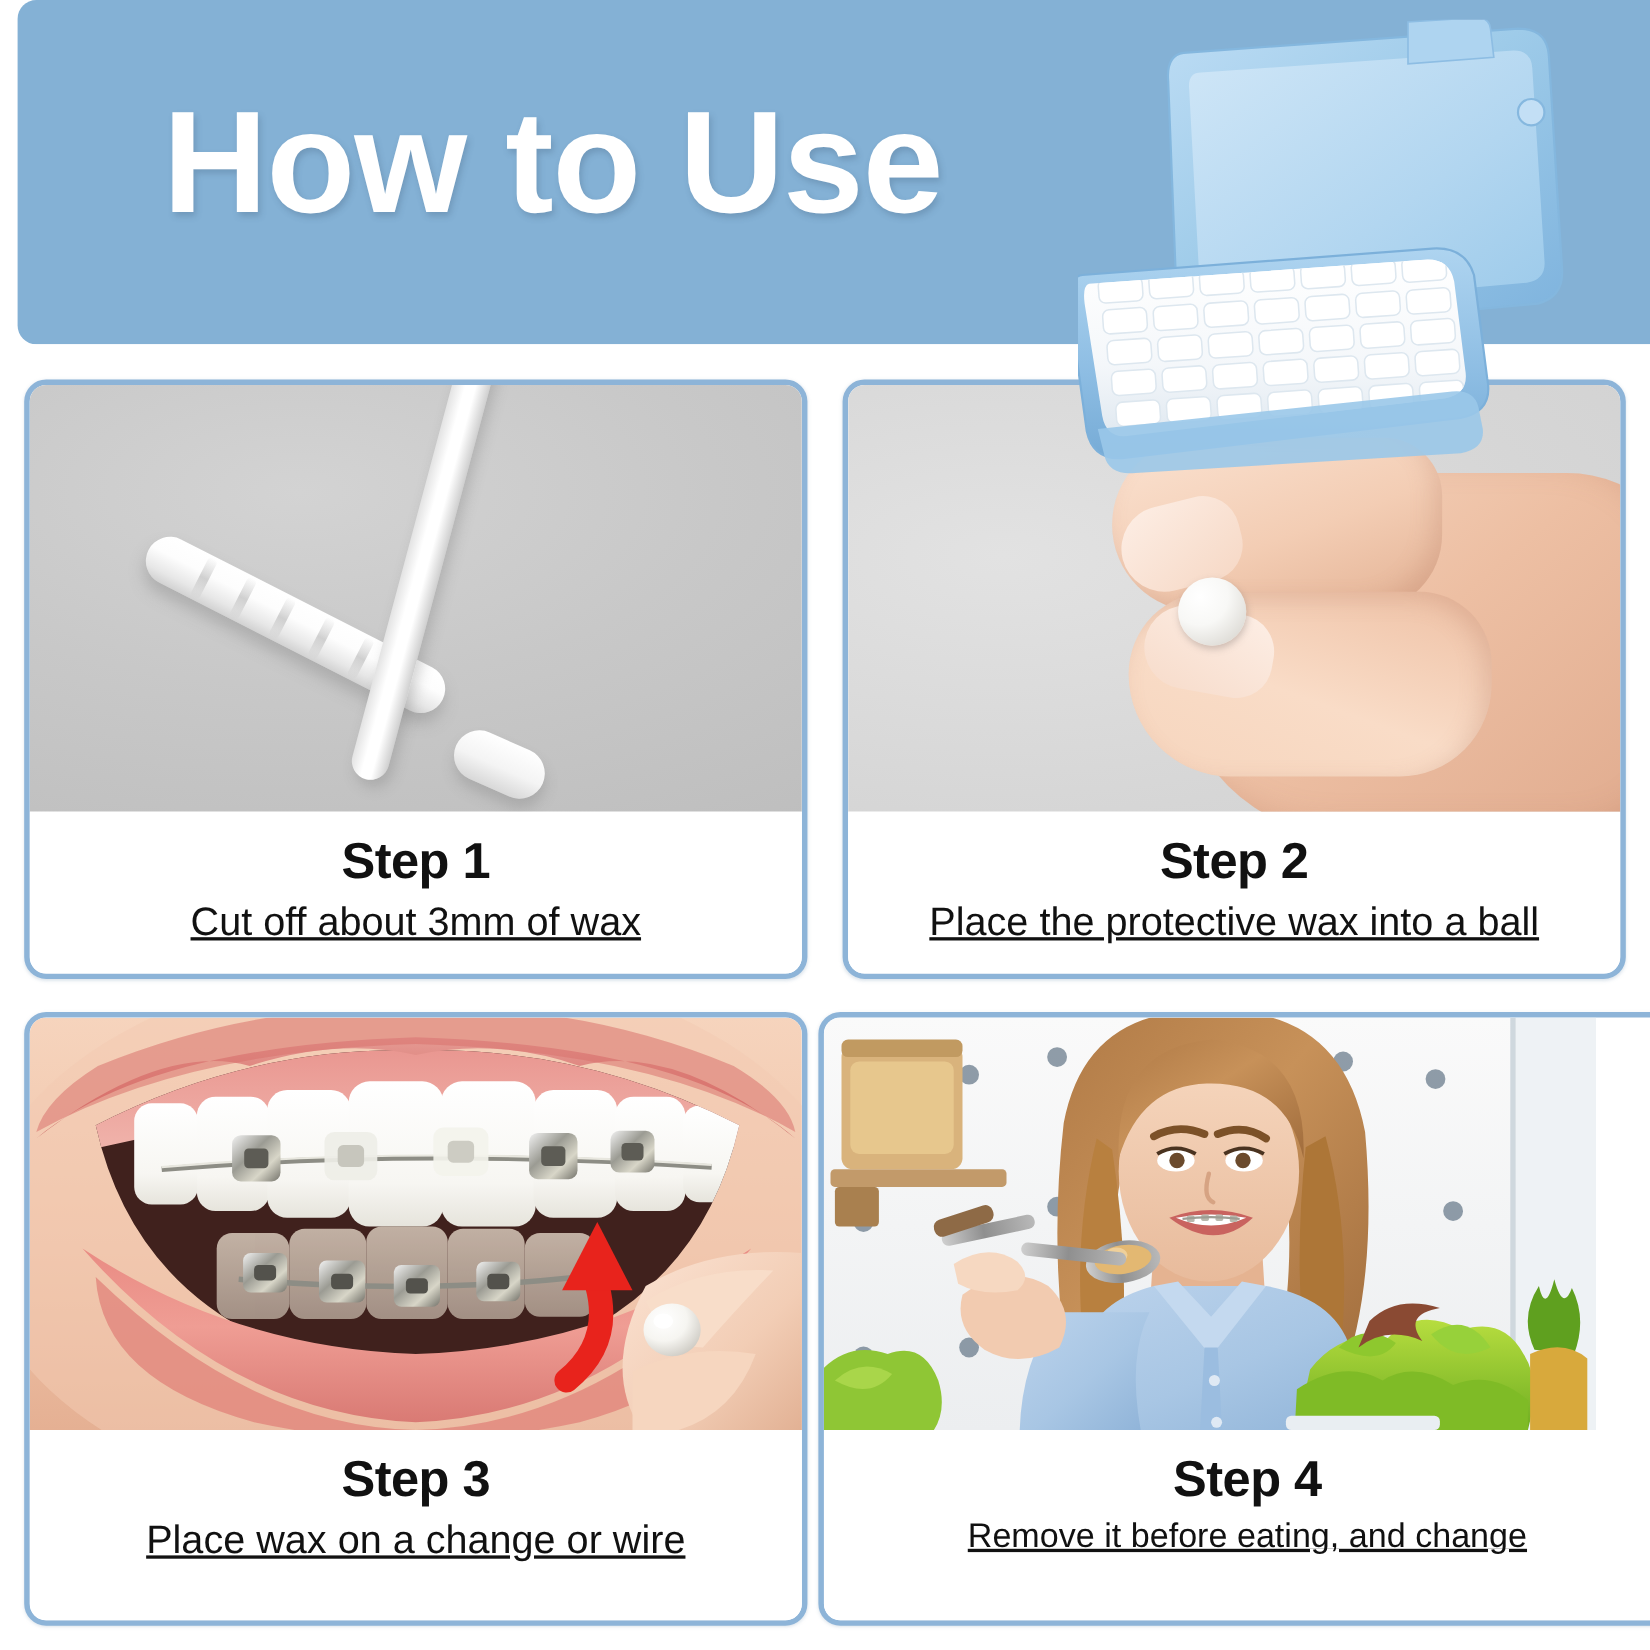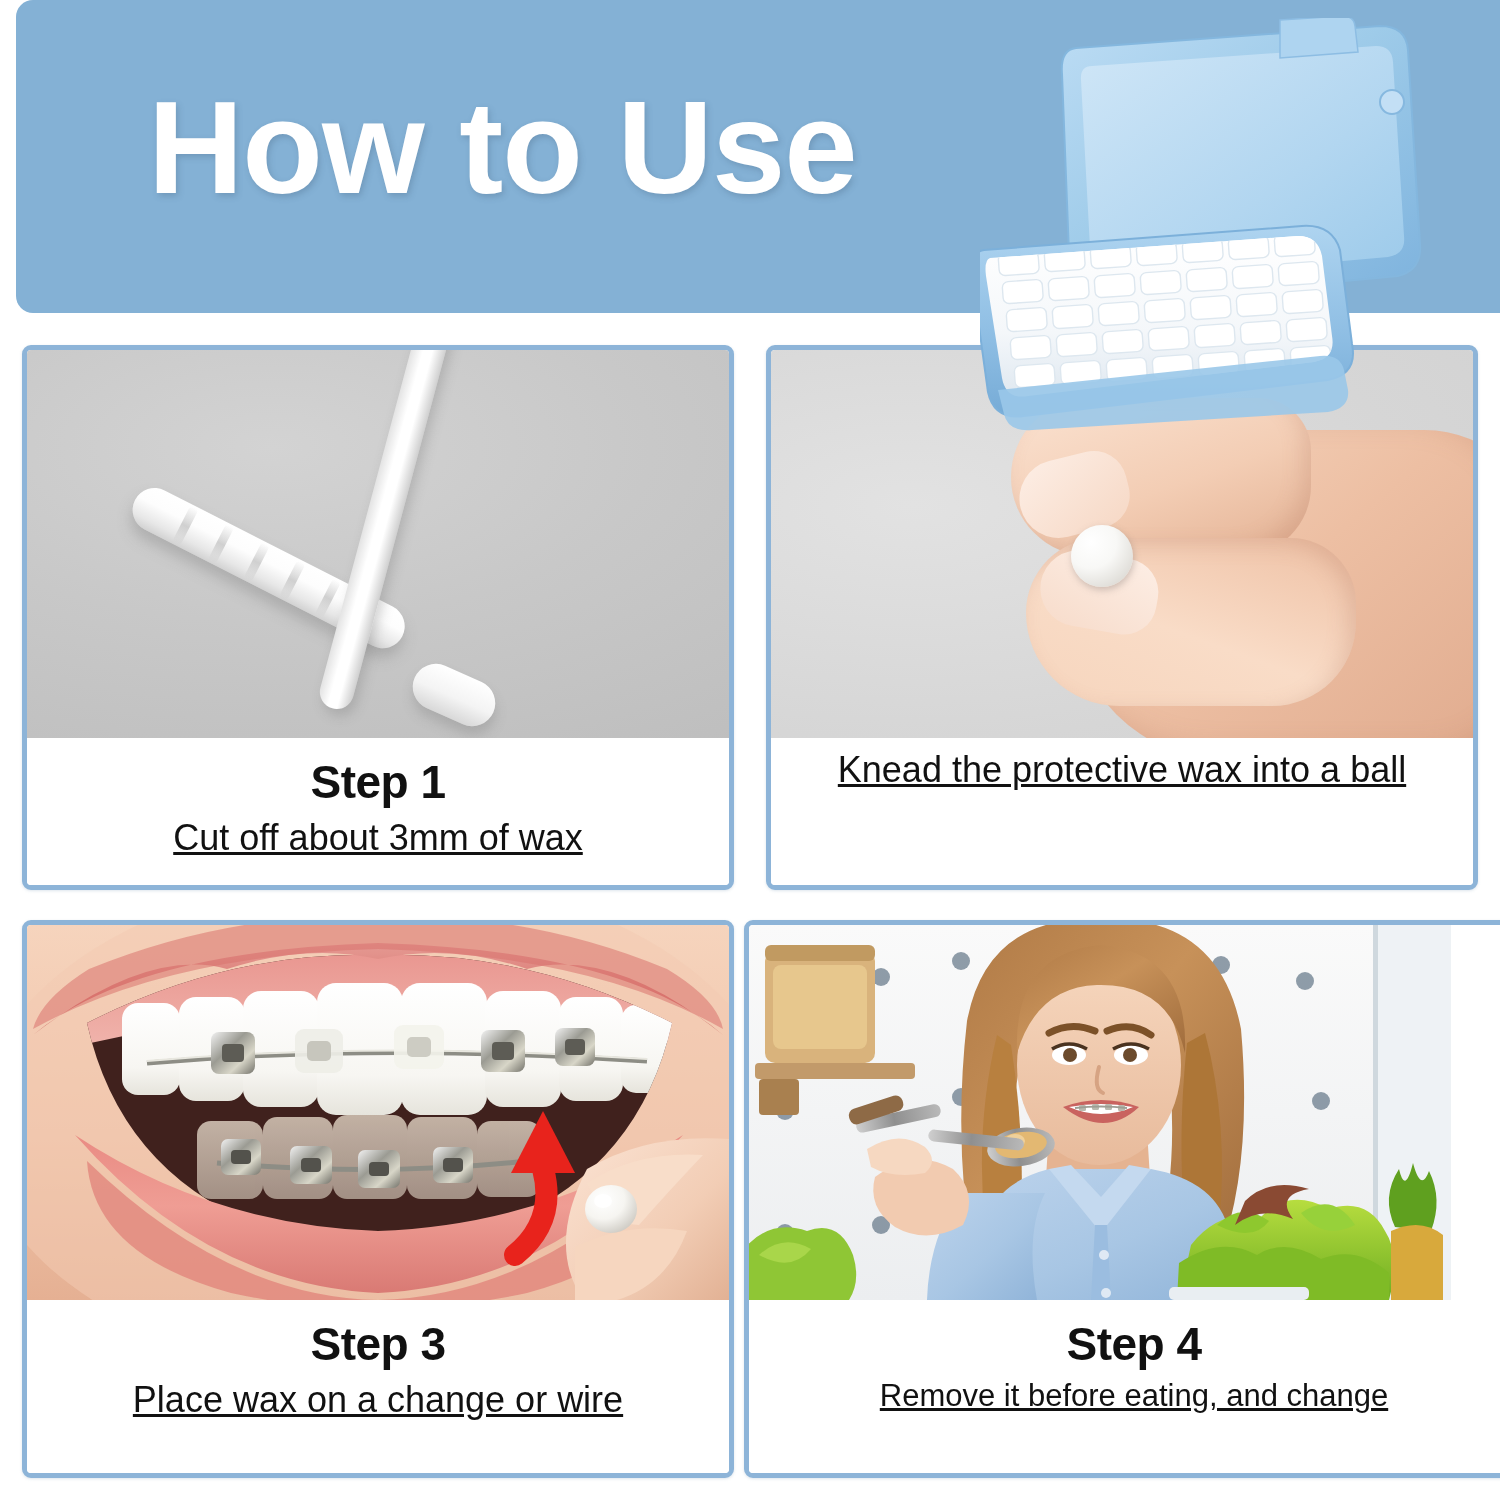--- a/index.html
+++ b/index.html
@@ -39,21 +39,21 @@
     letter-spacing: -1px;
     line-height: 1.0;
     text-shadow: 2px 3px 6px rgba(60,90,120,0.28);
     white-space: nowrap;
   }
 
   
   .card {
     position: absolute;
     border: 5px solid #8db4d8;
-    border-radius: 9px;
+    border-radius: 20px;
     background: #ffffff;
     overflow: hidden;
     box-shadow: 0 1px 3px rgba(120,150,180,0.25);
   }
   .card-1 { left: 22px;  top: 345px;  width: 712px; height: 545px; }
   .card-2 { left: 766px; top: 345px;  width: 712px; height: 545px; }
   .card-3 { left: 22px;  top: 920px;  width: 712px; height: 558px; padding-left: 37px; }
   .card-4 { left: 744px; top: 920px;  width: 780px; height: 558px; }
 
   .photo {
@@ -241,21 +241,22 @@
       <div class="skin hand2-palm"></div>
       <div class="skin finger-top">
         <div class="nail"></div>
       </div>
       <div class="skin finger-bot">
         <div class="nail"></div>
       </div>
       <div class="wax-ball"></div>
     </div>
     <div class="caption">
-      <div class="step-desc">Knead the protective wax into a ball</div>
+      <div class="step-title">Step 2</div>
+      <div class="step-desc">Place the protective wax into a ball</div>
     </div>
   </div>
 
   <div class="card card-3">
     <div class="photo">
       <div class="mouth-wrap">
         <svg viewBox="0 0 702 375" width="702" height="375" preserveAspectRatio="xMidYMid slice" aria-hidden="true">
           <defs>
             <linearGradient id="skinG" x1="0" y1="0" x2="0" y2="1">
               <stop offset="0%" stop-color="#f6d4bd"></stop>

